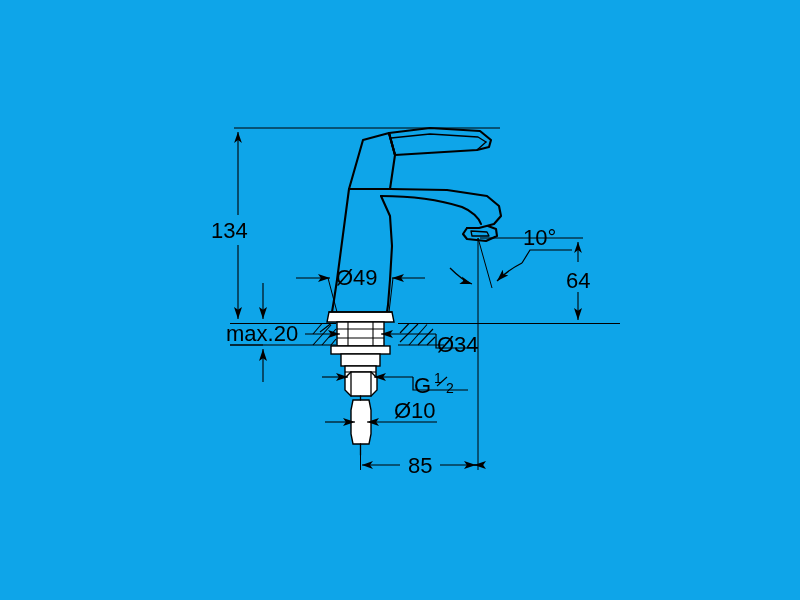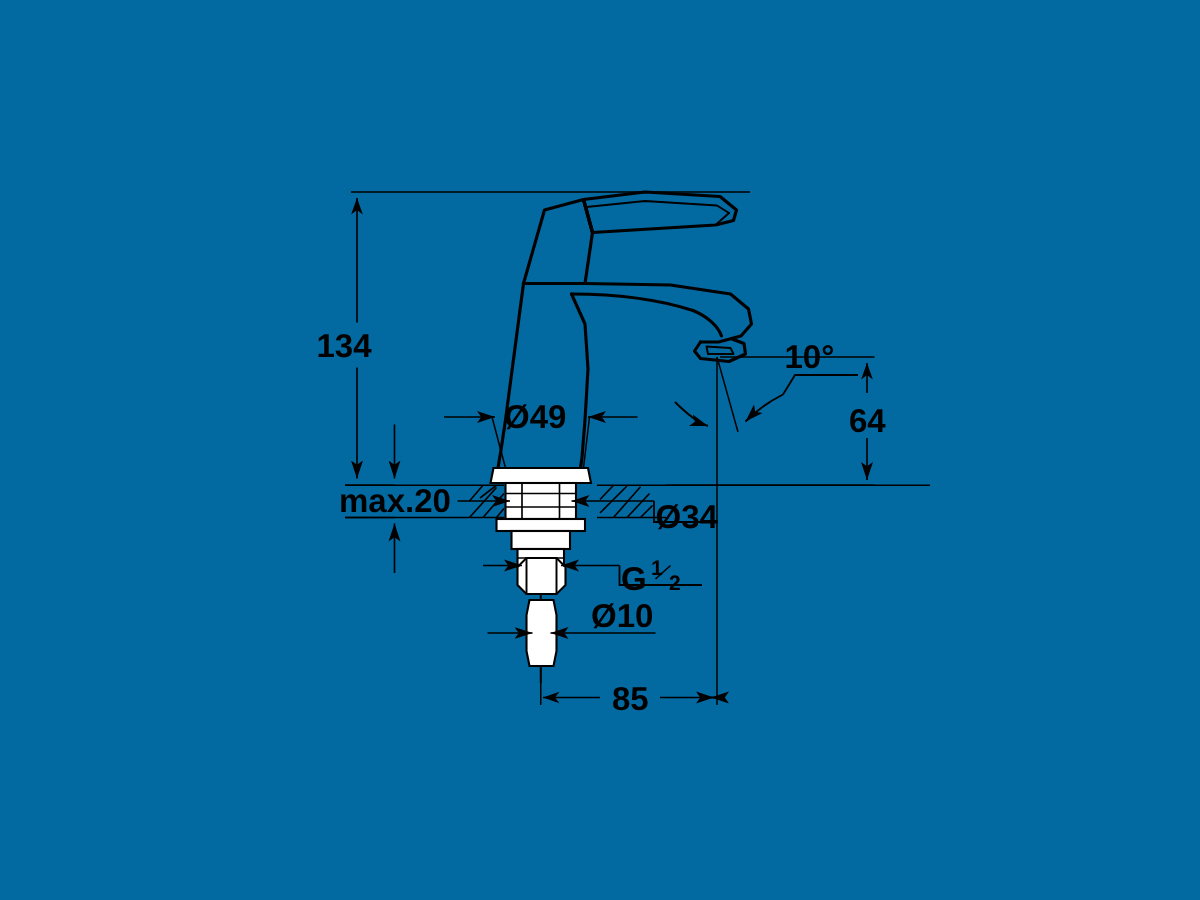--- a/index.html
+++ b/index.html
@@ -11,22 +11,21 @@
   body {
     width: 800px;
     height: 600px;
     overflow: hidden;
     font-family: "Liberation Sans", sans-serif;
   }
   #drawing-root {
     position: relative;
     width: 800px;
     height: 600px;
-    background: #0369a1;
-    font-weight: bold;
+    background: #0ea5e9;
   }
   svg#tech-drawing {
     display: block;
     width: 800px;
     height: 600px;
   }
   .dim-text {
     font-family: "Liberation Sans", sans-serif;
     font-size: 22px;
     fill: #000000;

